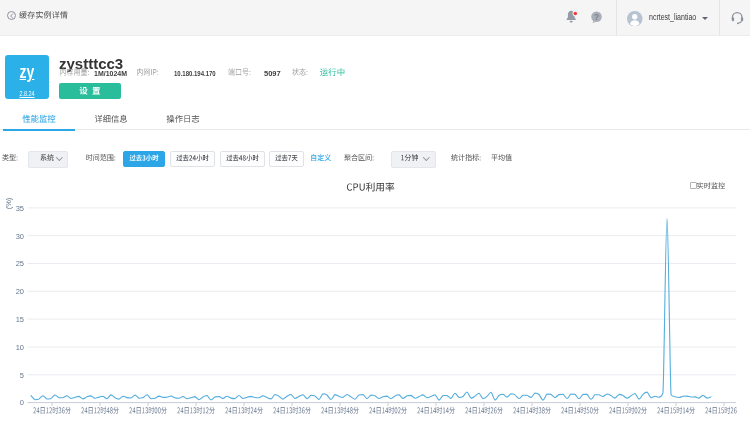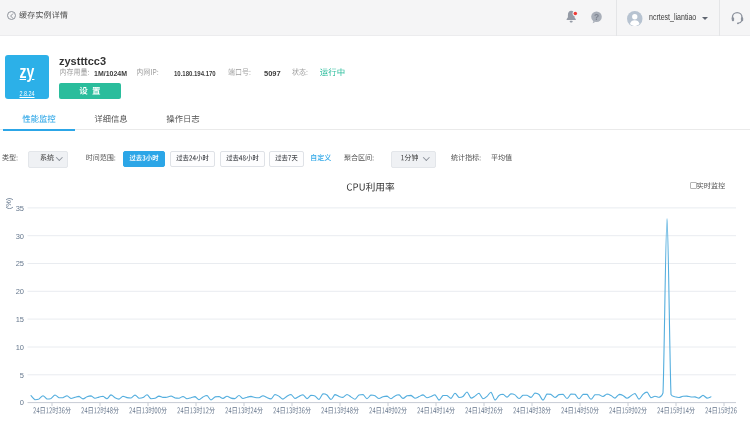--- a/index.html
+++ b/index.html
@@ -7,21 +7,21 @@
 .topbar{position:absolute;left:0;top:0;width:750px;height:36px;background:#f5f5f6;border-bottom:1px solid #ececee;}
 .backcirc{position:absolute;left:6.5px;top:11px;width:9px;height:9px;border:1px solid #8e939b;border-radius:50%;}
 .backcirc svg{position:absolute;left:1.4px;top:1.2px;}
 .tb-ic{position:absolute;top:0;}
 .tdiv{position:absolute;top:0;width:1px;height:36px;background:#e4e5e7;}
 .uname{position:absolute;left:649px;top:12px;font-size:9px;color:#3b3b3b;transform:scaleX(0.78);transform-origin:0 0;}
 .caret{position:absolute;width:0;height:0;border-left:3px solid transparent;border-right:3px solid transparent;border-top:3.5px solid #5f6570;}
 .sq{position:absolute;left:5px;top:55px;width:44px;height:44px;background:#2cb0e8;border-radius:3px;color:#fff;text-align:center;text-decoration:underline;}
 .sq .zy{font-size:17.5px;font-weight:bold;line-height:1;margin-top:9px;transform:scaleX(0.8);}
 .sq .ver{font-size:7.5px;margin-top:7px;transform:scaleX(0.72);}
-.iname{position:absolute;left:59px;top:54.5px;font-size:11px;font-weight:bold;color:#333;}
+.iname{position:absolute;left:59px;top:54.5px;font-size:15px;font-weight:bold;color:#333;}
 .ival{position:absolute;top:68.5px;font-size:7.5px;color:#3d3d3d;font-weight:bold;white-space:nowrap;transform-origin:0 0;}
 .setbtn{position:absolute;left:59px;top:83px;width:62px;height:16px;background:#2abd9c;border-radius:2px;}
 .tabbar{position:absolute;left:0;top:110px;width:750px;height:20px;border-bottom:1px solid #eaeaea;}
 .tabu{position:absolute;left:3px;top:129px;width:72px;height:2px;background:#2ca6e7;}
 .sel{position:absolute;top:150.5px;height:17px;background:#eff1f4;border:1px solid #e3e6ea;border-radius:2px;}
 .sc{position:absolute;width:4.6px;height:4.6px;border-right:1.1px solid #8a9099;border-bottom:1.1px solid #8a9099;transform:rotate(45deg);top:155px;}
 .tbtn{position:absolute;top:151px;height:16px;border:1px solid #dfe2e7;background:#fdfdfe;border-radius:2px;}
 .tbtn.act{background:#2ca6e7;border-color:#2ca6e7;}
 .rtbox{position:absolute;left:690px;top:182px;width:6.5px;height:6.5px;border:1px solid #b3b3b3;border-radius:1px;background:#fff;}
 .lay{position:absolute;left:0;top:0;}

